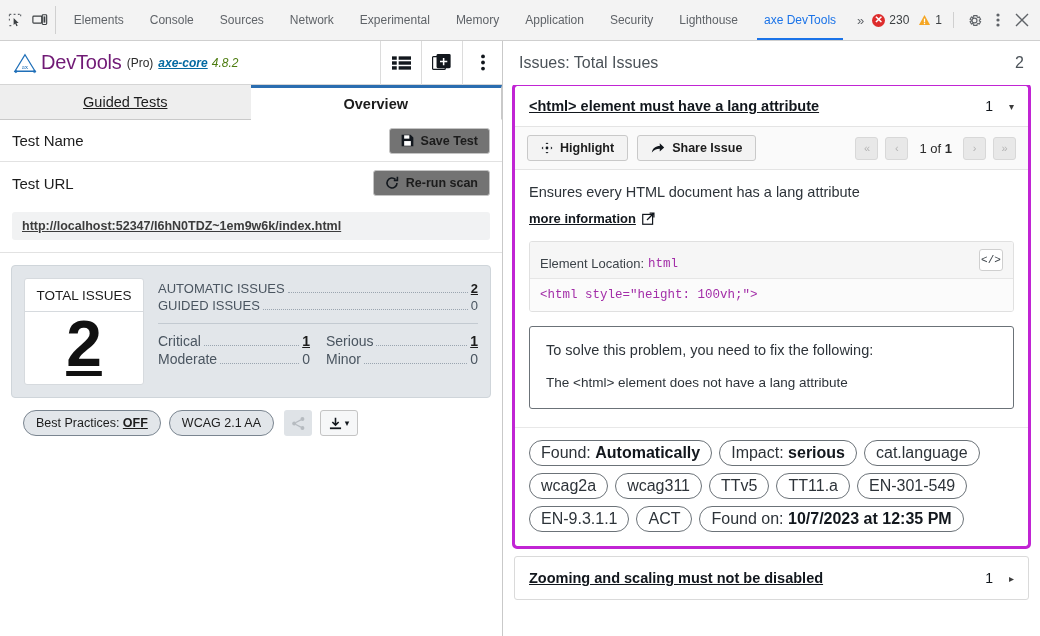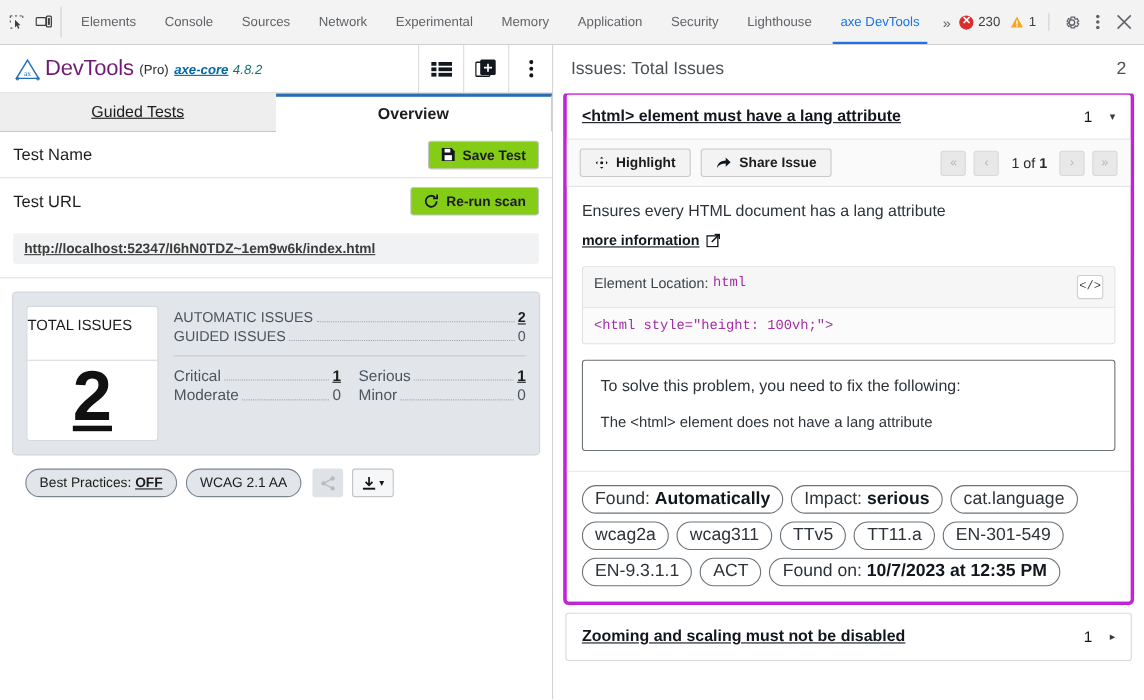--- a/index.html
+++ b/index.html
@@ -71,21 +71,21 @@
     height: 44px; min-height: 44px;
     display: flex; align-items: center;
     border-bottom: 1px solid #d5d5d5;
     padding-left: 12px;
     background: #fff;
   }
   .axe-logo { width: 26px; height: 26px; display: flex; align-items: center; justify-content: center; }
   .axe-title { font-size: 20px; color: #701a75; letter-spacing: -0.2px; margin-left: 3px; }
   .axe-pro { font-size: 12px; color: #2b2b2b; margin-left: 5px; }
   .axe-core { font-size: 12px; color: #0369a1; font-style: italic; font-weight: bold; text-decoration: underline; margin-left: 5px; cursor: pointer; }
-  .axe-ver { font-size: 12px; color: #0f766e; font-style: italic; margin-left: 4px; }
+  .axe-ver { font-size: 12px; color: #4d7c0f; font-style: italic; margin-left: 4px; }
   .axe-hdr-actions { margin-left: auto; display: flex; align-items: stretch; height: 44px; }
   .hdr-btn {
     width: 41px; display: flex; align-items: center; justify-content: center;
     border-left: 1px solid #dcdcdc; cursor: pointer;
   }
   .hdr-btn.kebab { width: 40px; }
 
   
   .pane-tabs { display: flex; height: 35px; min-height: 35px; }
   .pane-tab {
@@ -106,21 +106,21 @@
   
   .row-line {
     display: flex; align-items: center;
     padding: 0 12px; height: 42px;
     border-bottom: 1px solid #e2e2e2;
   }
   .row-label { font-size: 15px; color: #1c1c1c; }
   .row-btn {
     margin-left: auto;
     display: inline-flex; align-items: center; gap: 7px;
-    background: #84cc16; border: 1px solid #c4c4c4; border-radius: 3px;
+    background: #737373; border: 1px solid #c4c4c4; border-radius: 3px;
     padding: 5px 11px; font-size: 12.5px; font-weight: bold; color: #1c1c1c;
     cursor: pointer;
   }
   .url-row { padding: 8px 12px 12px; border-bottom: 1px solid #e2e2e2; }
   .url-box {
     background: #f1f2f3; border-radius: 3px;
     padding: 7px 10px; font-size: 12.5px; font-weight: bold;
     color: #3c3c3c; text-decoration: underline; cursor: pointer;
     overflow: hidden; white-space: nowrap; text-overflow: ellipsis;
   }
@@ -129,22 +129,22 @@
   .summary-wrap { padding: 12px 11px 0; }
   .summary-card {
     background: #e2e6ea; border: 1px solid #cfd5da; border-radius: 4px;
     padding: 12px; display: flex; gap: 14px;
   }
   .total-box {
     width: 120px; min-width: 120px; background: #fff; border: 1px solid #d6dade;
     border-radius: 3px; display: flex; flex-direction: column; align-items: center;
   }
   .total-box .cap {
-    font-size: 13.5px; color: #1c1c1c; padding: 9px 0 24px;
-    border-bottom: 1px solid #d6dade; width: 100%; 
+    font-size: 13.5px; color: #1c1c1c; padding: 9px 0 8px;
+    border-bottom: 1px solid #d6dade; width: 100%; text-align: center;
   }
   .total-box .num {
     flex: 1; display: flex; align-items: center; justify-content: center;
     font-size: 64px; font-weight: bold; color: #111; line-height: 1;
     text-decoration: underline; text-underline-offset: 5px; text-decoration-thickness: 5px;
     cursor: pointer; padding-bottom: 8px;
   }
   .stats { flex: 1; display: flex; flex-direction: column; padding-top: 2px; }
   .stat-row { display: flex; align-items: baseline; font-size: 13px; color: #4a5560; padding: 1px 0; }
   .stat-row .nm { white-space: nowrap; }
@@ -216,21 +216,21 @@
 
   .issue-detail { padding: 14px; }
   .detail-desc { font-size: 14.5px; color: #2d3339; }
   .more-info {
     display: inline-flex; align-items: center; gap: 6px;
     font-size: 13px; font-weight: bold; color: #12171d; text-decoration: underline;
     margin-top: 11px; cursor: pointer;
   }
   .elem-loc-box { margin-top: 14px; border: 1px solid #e0e0e0; border-radius: 3px; overflow: hidden; }
   .elem-loc-head {
-    display: flex; align-items: flex-start; background: #f6f6f6;
+    display: flex; align-items: flex-end; background: #f6f6f6;
     padding: 7px 10px; font-size: 13px; color: #3c4349;
     border-bottom: 1px solid #e6e6e6;
   }
   .elem-loc-head .sel { color: #a32ea8; font-family: "Liberation Mono", monospace; font-size: 12.5px; margin-left: 4px; }
   .code-btn {
     margin-left: auto; width: 24px; height: 22px; border: 1px solid #cfcfcf; border-radius: 3px;
     background: #fff; display: flex; align-items: center; justify-content: center;
     font-size: 11px; color: #3c4349; cursor: pointer; font-family: "Liberation Mono", monospace;
   }
   .code-snippet {

